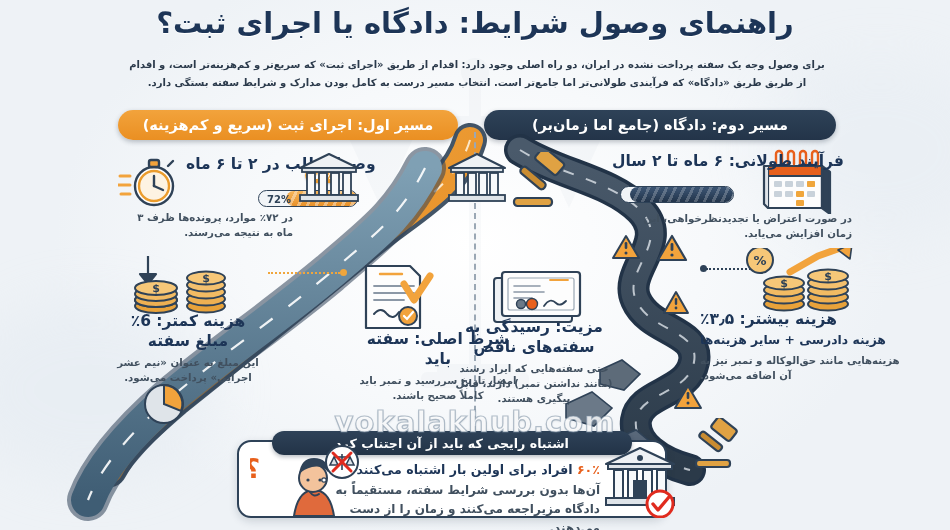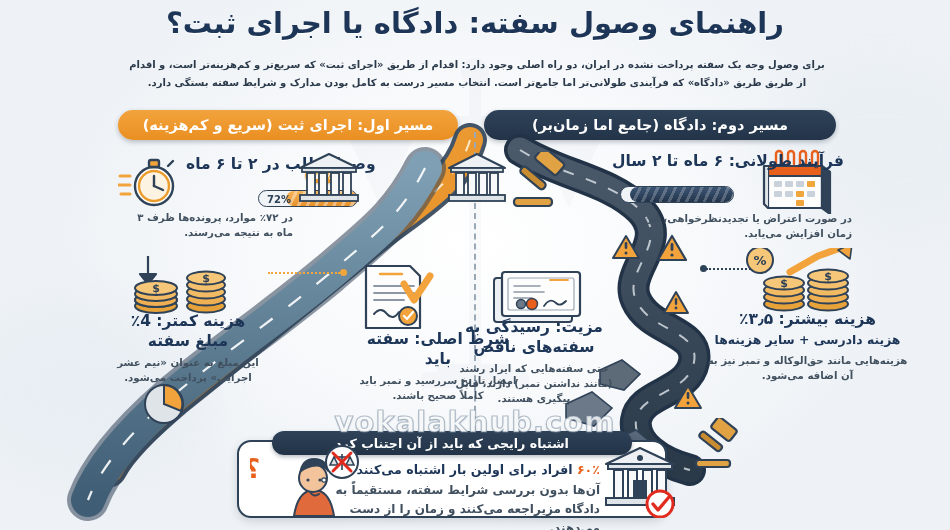--- a/index.html
+++ b/index.html
@@ -63,21 +63,21 @@
   }
   .blk.center { text-align:center; }
   .blk.right  { text-align:right; }
 
   
   #sec-time-left   { left:112px; top:152px; width:190px; text-align:right; }
   #sec-cost-left   { left:112px; top:312px; width:152px; text-align:center; }
   #sec-doc-left    { left:330px; top:330px; width:160px; text-align:center;margin-left:28px; }
   #sec-mid         { left:452px; top:318px; width:164px; text-align:center; }
   #sec-time-right  { left:632px; top:152px; width:220px; text-align:right; }
-  #sec-cost-right  { left:700px; top:310px; width:215px; text-align:center; }
+  #sec-cost-right  { left:700px; top:310px; width:215px; text-align:left; }
 
   .headline-row {
     position:absolute; font-size:15.5px; font-weight:bold; color:#1d3557;
     white-space:nowrap;
   }
   #time-left-title  { left:186px; top:155px; }
   #time-right-title { left:612px; top:152px; }
 
   
   .bar {
@@ -176,21 +176,21 @@
       <path d="M20 110 L92 110 L56 188 Z"></path>
       <path d="M208 110 L280 110 L244 188 Z"></path>
       <rect x="52" y="105" width="8" height="34"></rect>
       <rect x="240" y="105" width="8" height="34"></rect>
     </g>
   </svg>
 
   <div class="bg-blob" style="left:-40px;top:300px;width:260px;height:180px;background:#dfe7ef;"></div>
   <div class="bg-blob" style="left:760px;top:60px;width:240px;height:180px;background:#e3eaf1;"></div>
 
-  <div class="title">راهنمای وصول سفته: دادگاه یا اجرای ثبت؟</div>
+  <div class="title">راهنمای وصول شرایط: دادگاه یا اجرای ثبت؟</div>
   <div class="subtitle">برای وصول وجه یک سفته پرداخت نشده در ایران، دو راه اصلی وجود دارد: اقدام از طریق «اجرای ثبت» که سریع‌تر و کم‌هزینه‌تر است، و اقدام از طریق طریق «دادگاه» که فرآیندی طولانی‌تر اما جامع‌تر است. انتخاب مسیر درست به کامل بودن مدارک و شرایط سفته بستگی دارد.</div>
 
   <div class="pill pill-right">مسیر دوم: دادگاه (جامع اما زمان‌بر)</div>
   <div class="pill pill-left">مسیر اول: اجرای ثبت (سریع و کم‌هزینه)</div>
 
   <svg class="road-layer" viewBox="0 0 950 530">
     <defs>
       <linearGradient id="gOrangeRoad" x1="0" y1="0" x2="1" y2="1">
         <stop offset="0%" stop-color="#f3aa46"></stop>
           <stop offset="100%" stop-color="#e2861b"></stop>
@@ -296,21 +296,21 @@
       <ellipse cx="86" cy="47" rx="19" ry="6.5" fill="#eeb052"></ellipse>
       <ellipse cx="86" cy="40" rx="19" ry="6.5" fill="#f2bb63"></ellipse>
       <ellipse cx="86" cy="33" rx="19" ry="6.5" fill="#f4c06e"></ellipse>
       <ellipse cx="86" cy="26" rx="19" ry="6.5" fill="#f6c778"></ellipse>
       <text x="86" y="30" text-anchor="middle" font-size="11" font-weight="bold" fill="#2f4257" stroke="none">$</text>
     </g>
   </svg>
 
   <div class="blk center" id="sec-cost-left">
     <div class="head">
-      <span>هزینه کمتر: 4٪</span><br>
+      <span>هزینه کمتر: 6٪</span><br>
       <span>مبلغ سفته</span>
     </div>
     <div class="sub">این مبلغ به عنوان «نیم عشر اجرایی» پرداخت می‌شود.</div>
   </div>
 
   <svg class="icn" style="left:140px;top:380px;width:48px;height:48px;" viewBox="0 0 48 48">
     <circle cx="24" cy="24" r="19" fill="#dfe4e9" stroke="#2f4257" stroke-width="2"></circle>
     <path d="M24 24 L24 5 A19 19 0 0 1 41 31 Z" fill="#f2a33c" stroke="#2f4257" stroke-width="2"></path>
   </svg>
 

